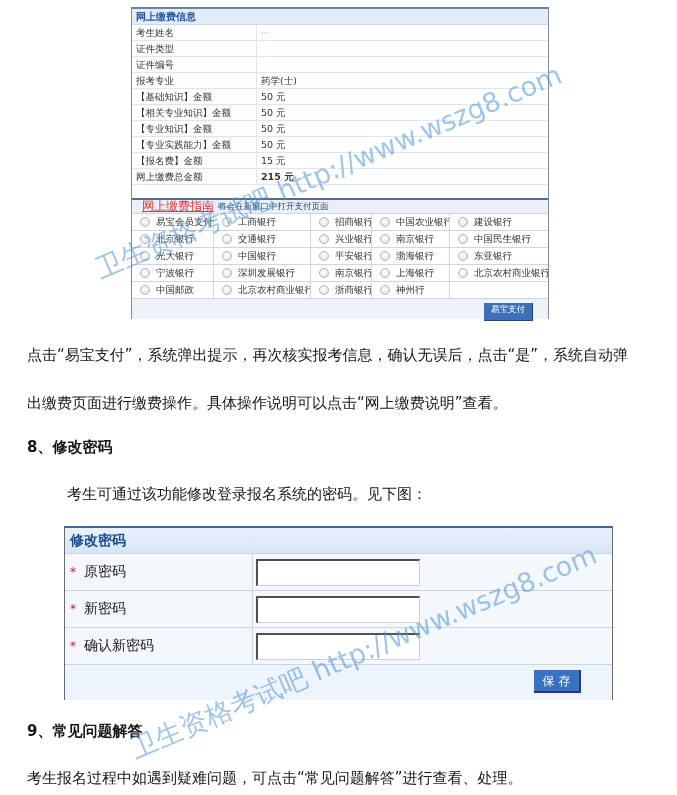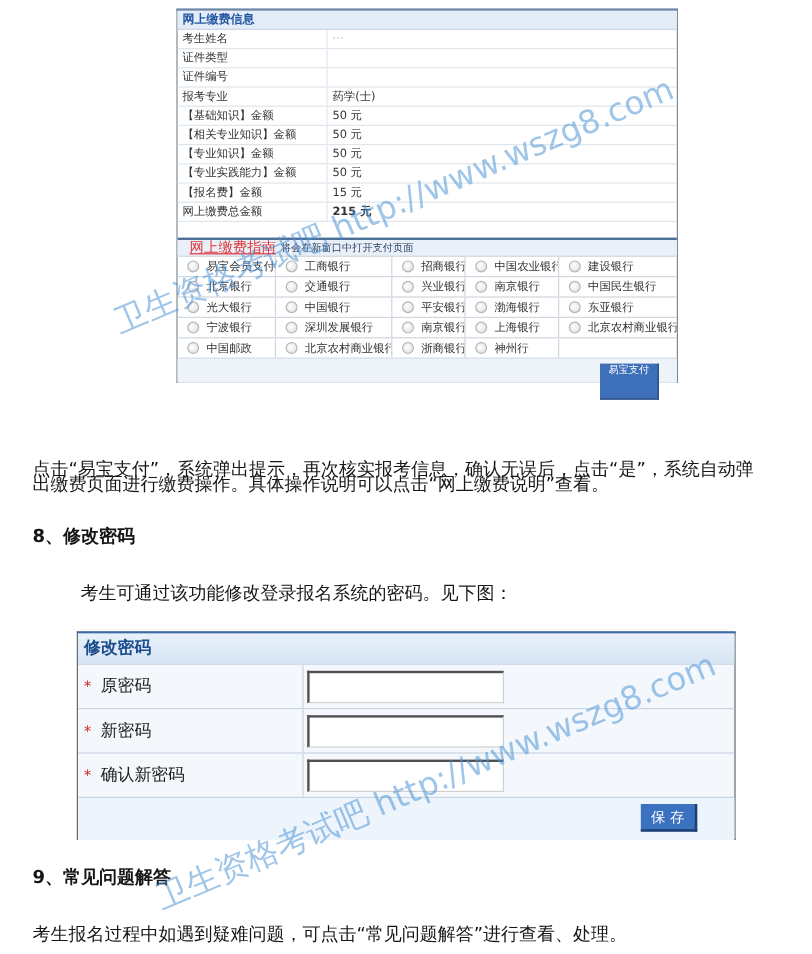--- a/index.html
+++ b/index.html
@@ -9,21 +9,20 @@
     font-family:"DejaVu Sans", "Liberation Sans", sans-serif;
     color:#1a1a1a;
   }
   
   .pay-box {
     position:absolute; left:131px; top:7px; width:418px; height:312px;
     box-sizing:border-box;
     border-left:1px solid #7f8b98; border-right:1px solid #7f8b98;
     border-bottom:1px solid #7f8b98; border-top:2px solid #6b86a5;
     background:#fff;
-    margin-left:16px;
   }
   .pay-head {
     height:16px; background:#e3ecf7; border-bottom:1px solid #cdd9e7;
     box-sizing:border-box; padding-left:4px;
     font-size:10px; line-height:15px; color:#2357a4; font-weight:bold;
   }
   .info-row {
     display:flex; height:16px; box-sizing:border-box;
     border-bottom:1px solid #dfe5ec; font-size:9.5px; line-height:15px; color:#333;
   }
@@ -47,21 +46,21 @@
   }
   .bank-cell:last-child { border-right:none;font-family:Liberation Mono, monospace; }
   .c1 { width:82px; } .c2 { width:97px; } .c3 { width:61px;align-items:center; } .c4 { width:78px; } .c5 { width:98px; }
   .radio {
     width:8px; height:8px; border-radius:50%; border:1px solid #b5b5b5;
     background:radial-gradient(circle at 40% 40%, #ffffff, #dcdcdc);
     margin-right:6px; flex-shrink:0;
   }
   .pay-btn-row { position:relative; height:20px; background:#eef3f9; }
   .pay-btn {
-    position:absolute; right:15px; top:4px; width:49px; height:30px;
+    position:absolute; right:15px; top:4px; width:49px; height:18px;
     background:#3e70b9; color:#fff; font-size:8.5px; line-height:13px; text-align:center;
     border-right:1px solid #23467a; border-bottom:1px solid #23467a; box-sizing:border-box; cursor:pointer;
   }
 
   
   .line {
     position:absolute; left:27px; font-size:15px; line-height:20px; white-space:nowrap; color:#161616;
   }
   .heading { font-weight:bold; }
 
@@ -265,21 +264,21 @@
         <span>神州行</span>
       </label>
     <div class="bank-cell c5"></div>
   </div>
 
   <div class="pay-btn-row">
     <div class="pay-btn">易宝支付</div>
   </div>
 </div>
 
-<div class="line" style="top:345px;margin-top:36px;">点击“易宝支付”，系统弹出提示，再次核实报考信息，确认无误后，点击“是”，系统自动弹</div>
+<div class="line" style="top:345px;">点击“易宝支付”，系统弹出提示，再次核实报考信息，确认无误后，点击“是”，系统自动弹</div>
 <div class="line" style="top:393px;">出缴费页面进行缴费操作。具体操作说明可以点击“网上缴费说明”查看。</div>
 <div class="line heading" style="top:437px;">8、修改密码</div>
 <div class="line" style="top:484px;margin-left:40px;">考生可通过该功能修改登录报名系统的密码。见下图：</div>
 
 <div class="pw-box">
   <div class="pw-head">修改密码</div>
 
   <div class="pw-row">
     <div class="pw-label">
       <span class="req">*</span>

